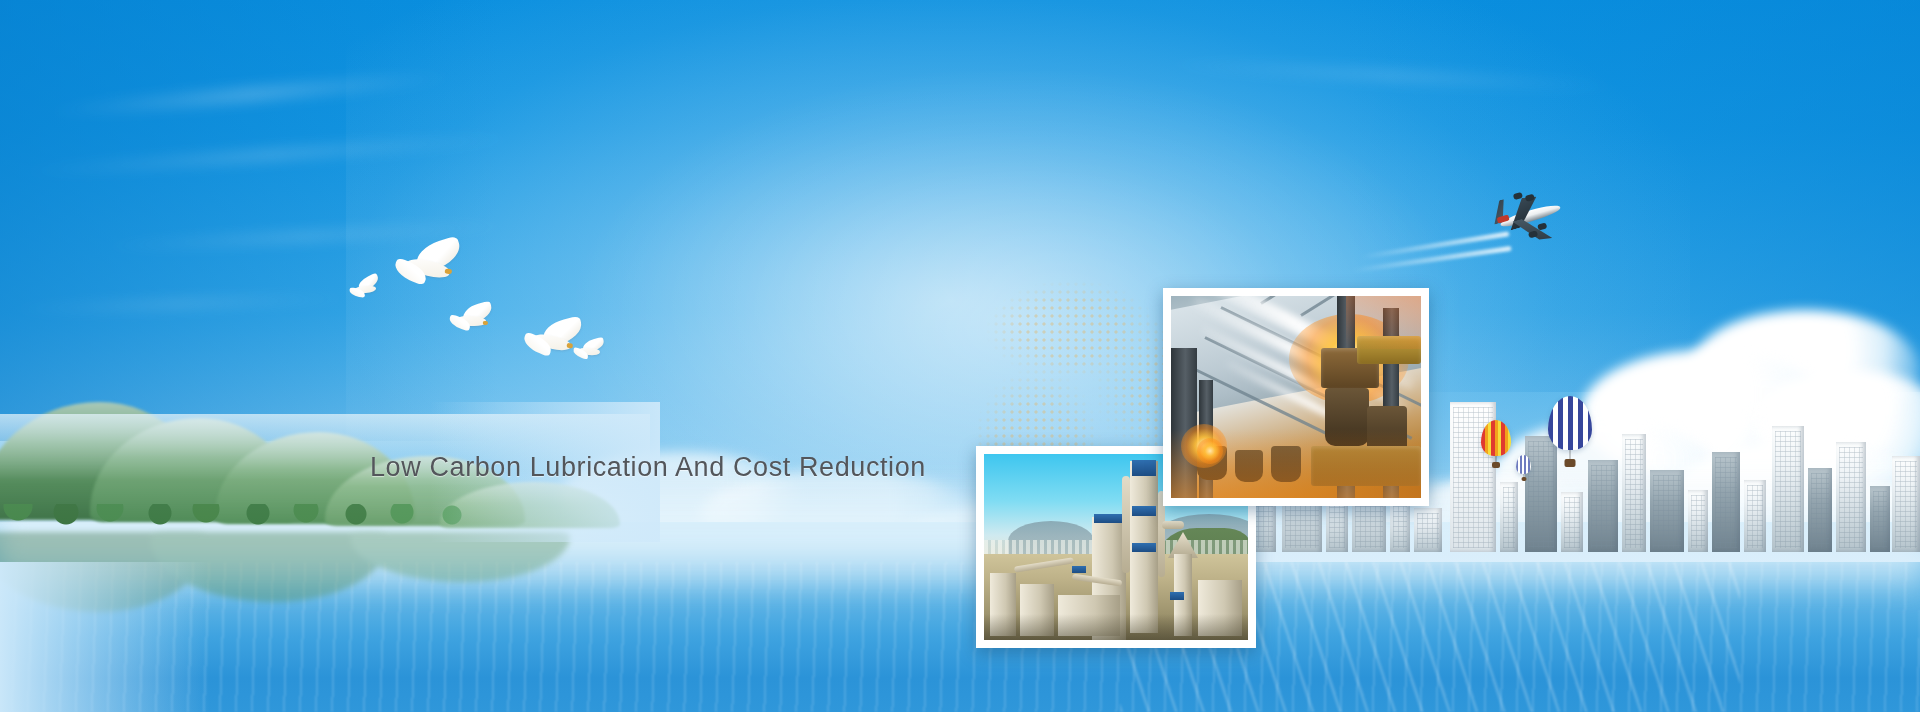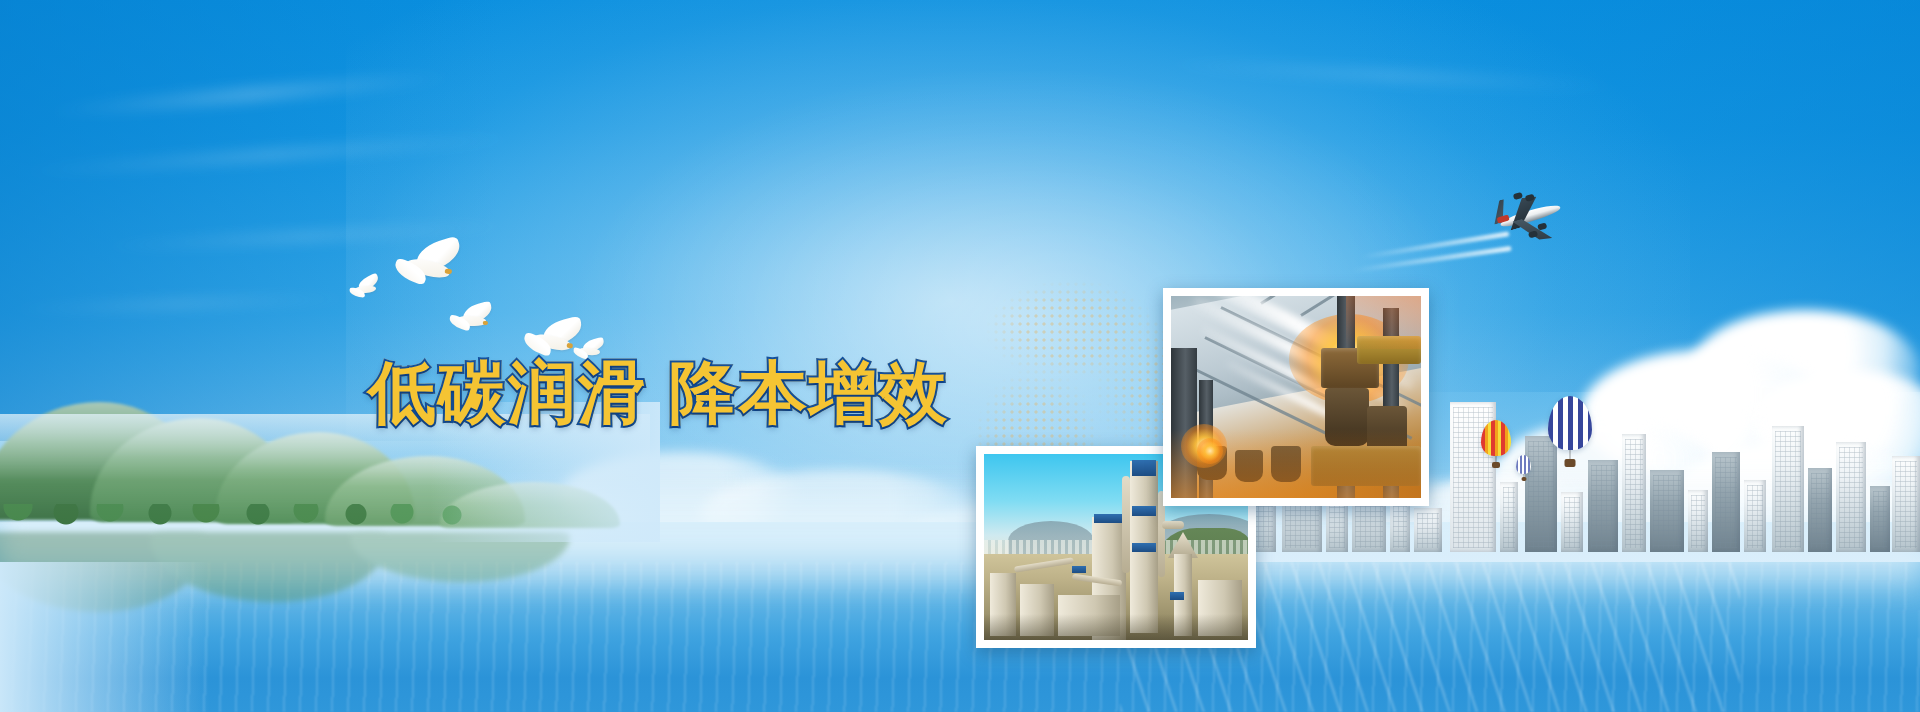--- a/index.html
+++ b/index.html
@@ -392,15 +392,15 @@
       <div class="mill-ladle" style="left:26px;top:150px;width:30px;height:34px;"></div>
       <div class="mill-ladle" style="left:64px;top:154px;width:28px;height:32px;"></div>
       <div class="mill-ladle" style="left:100px;top:150px;width:30px;height:36px;"></div>
       <div class="mill-flare" style="left:10px;top:128px;width:46px;height:44px;"></div>
       <div class="mill-flare" style="left:26px;top:142px;width:26px;height:26px;"></div>
       <div class="mill-hot" style="left:0;bottom:0;width:100%;height:34%;"></div>
       <div style="position:absolute;right:0;top:0;width:30%;height:26%;background:linear-gradient(200deg,rgba(255,120,40,.45),rgba(255,120,40,0));"></div>
     </div>
   </div>
 
-  <div class="headline">低碳润滑  降本增效</div>
+  <div class="subtitle">Low Carbon Lubrication And Cost Reduction</div>
 
 </div>
 
 </body></html>

